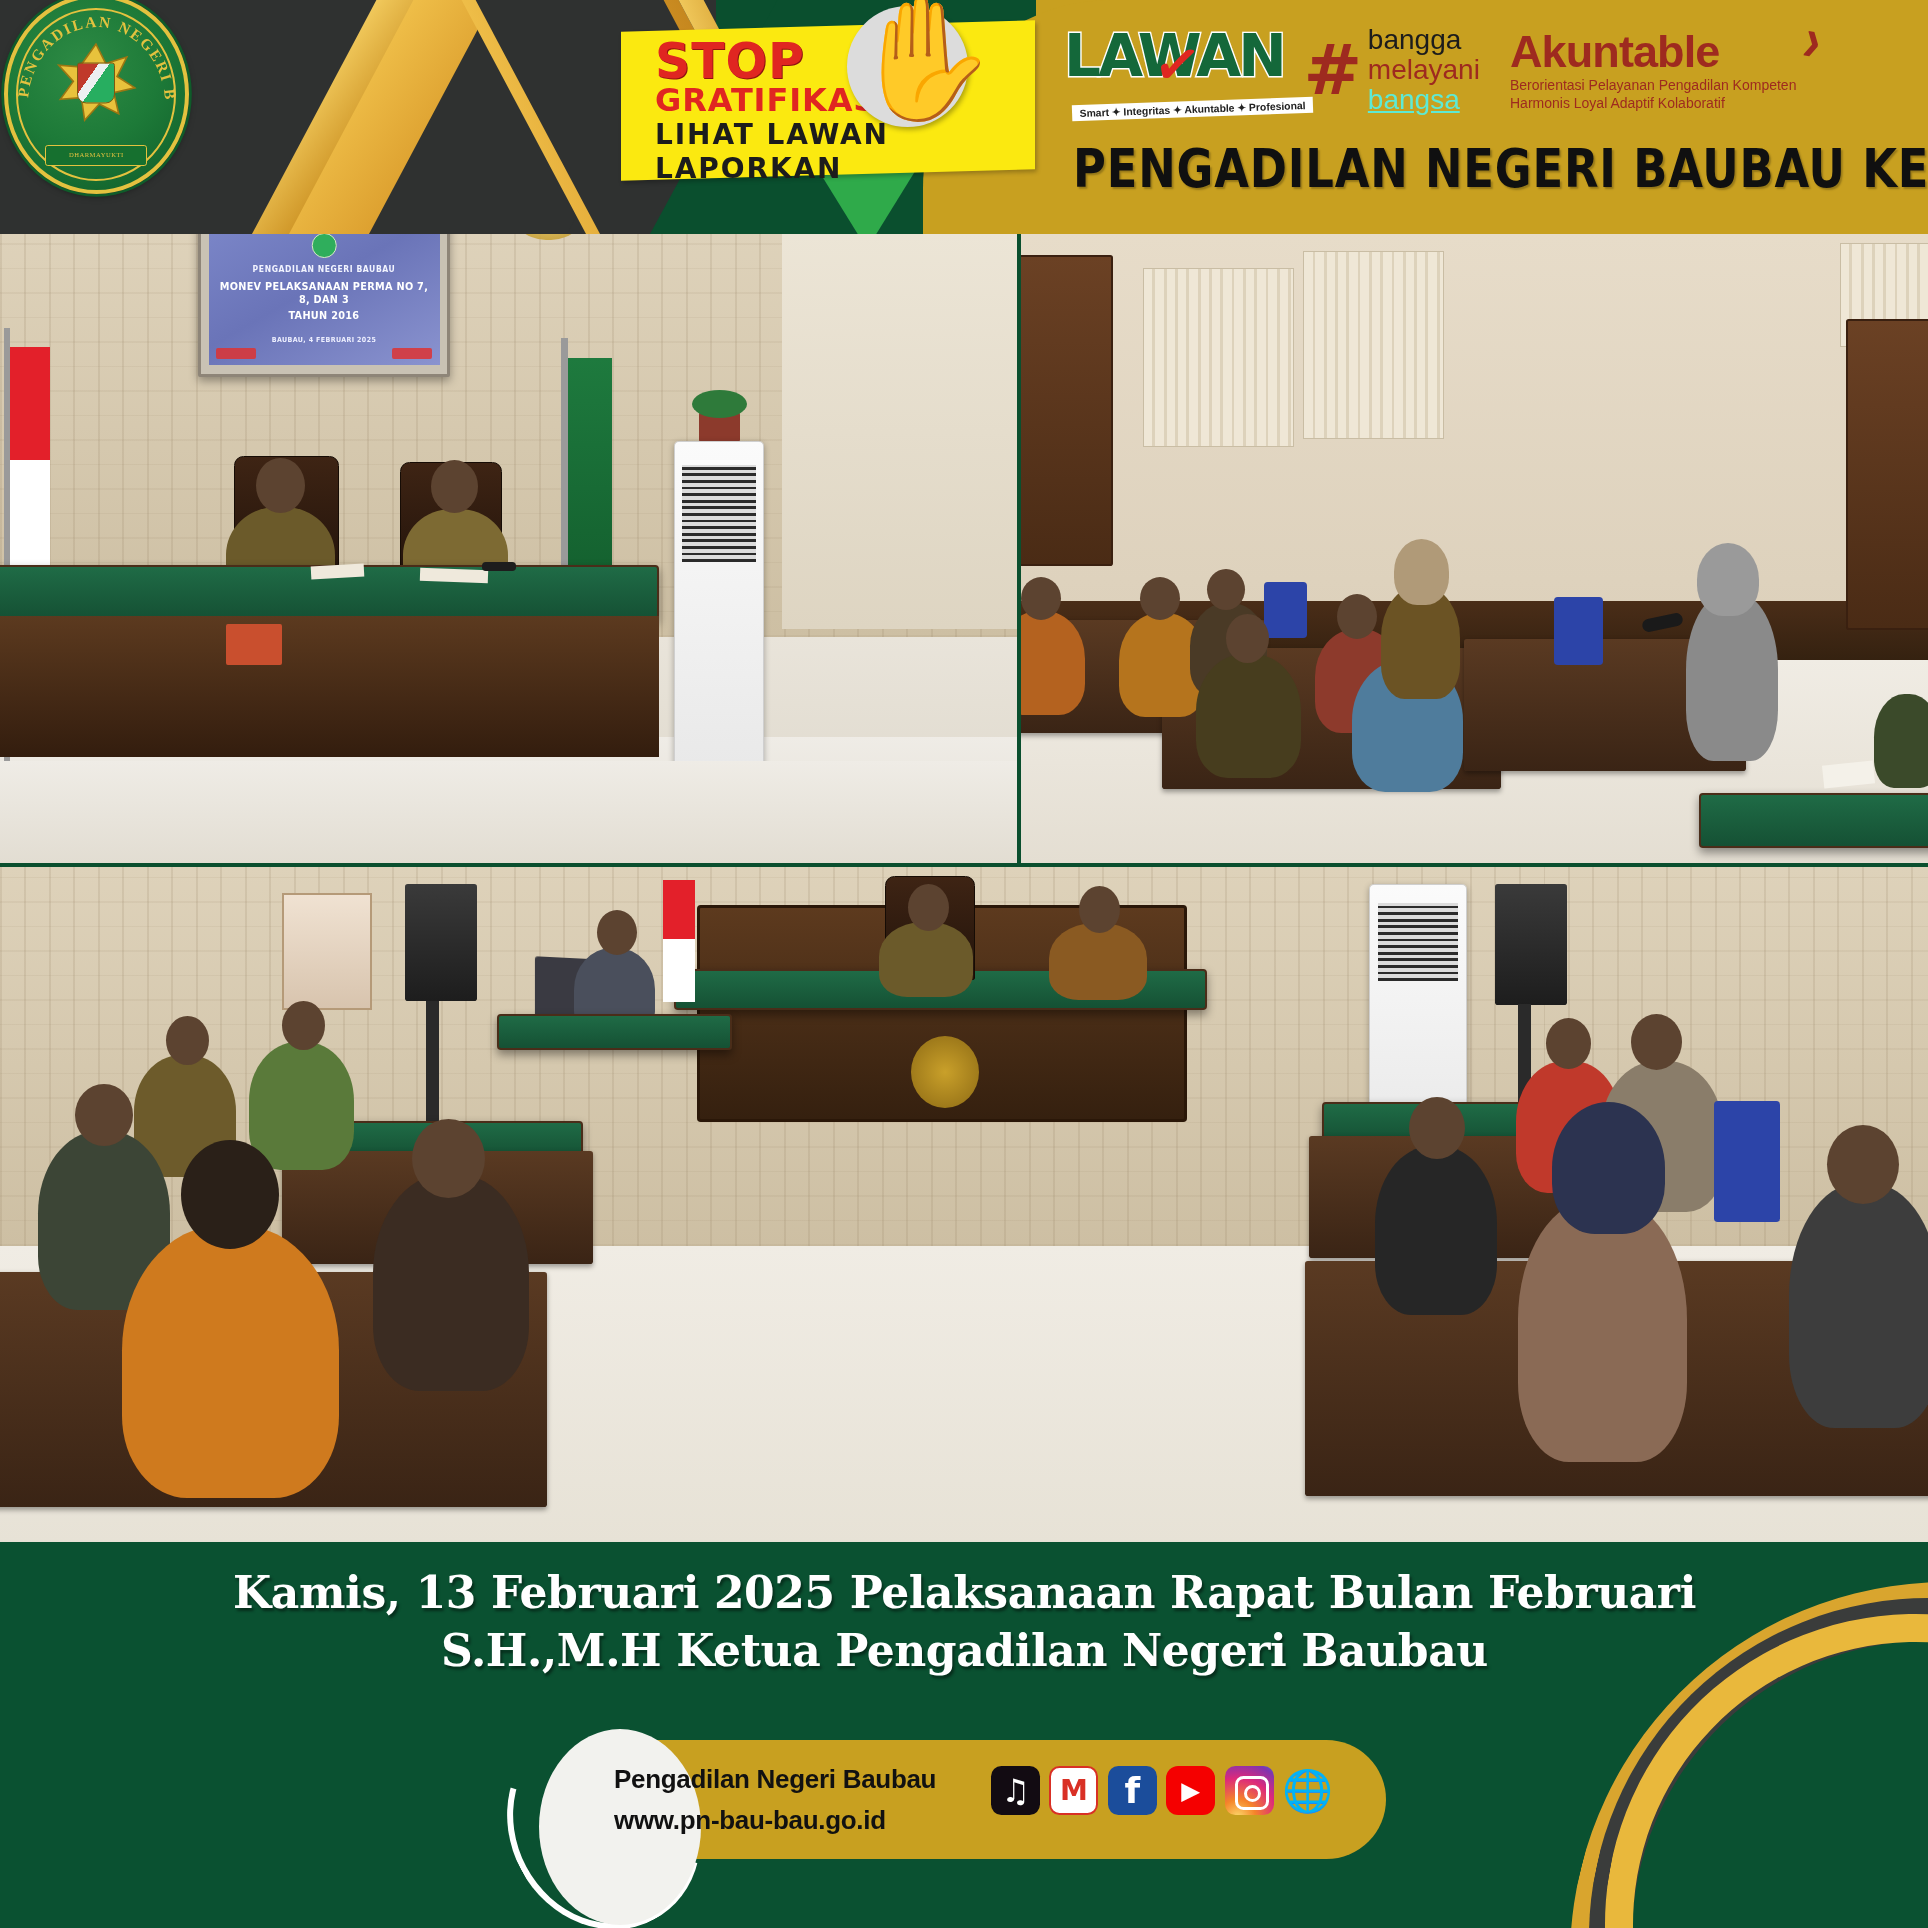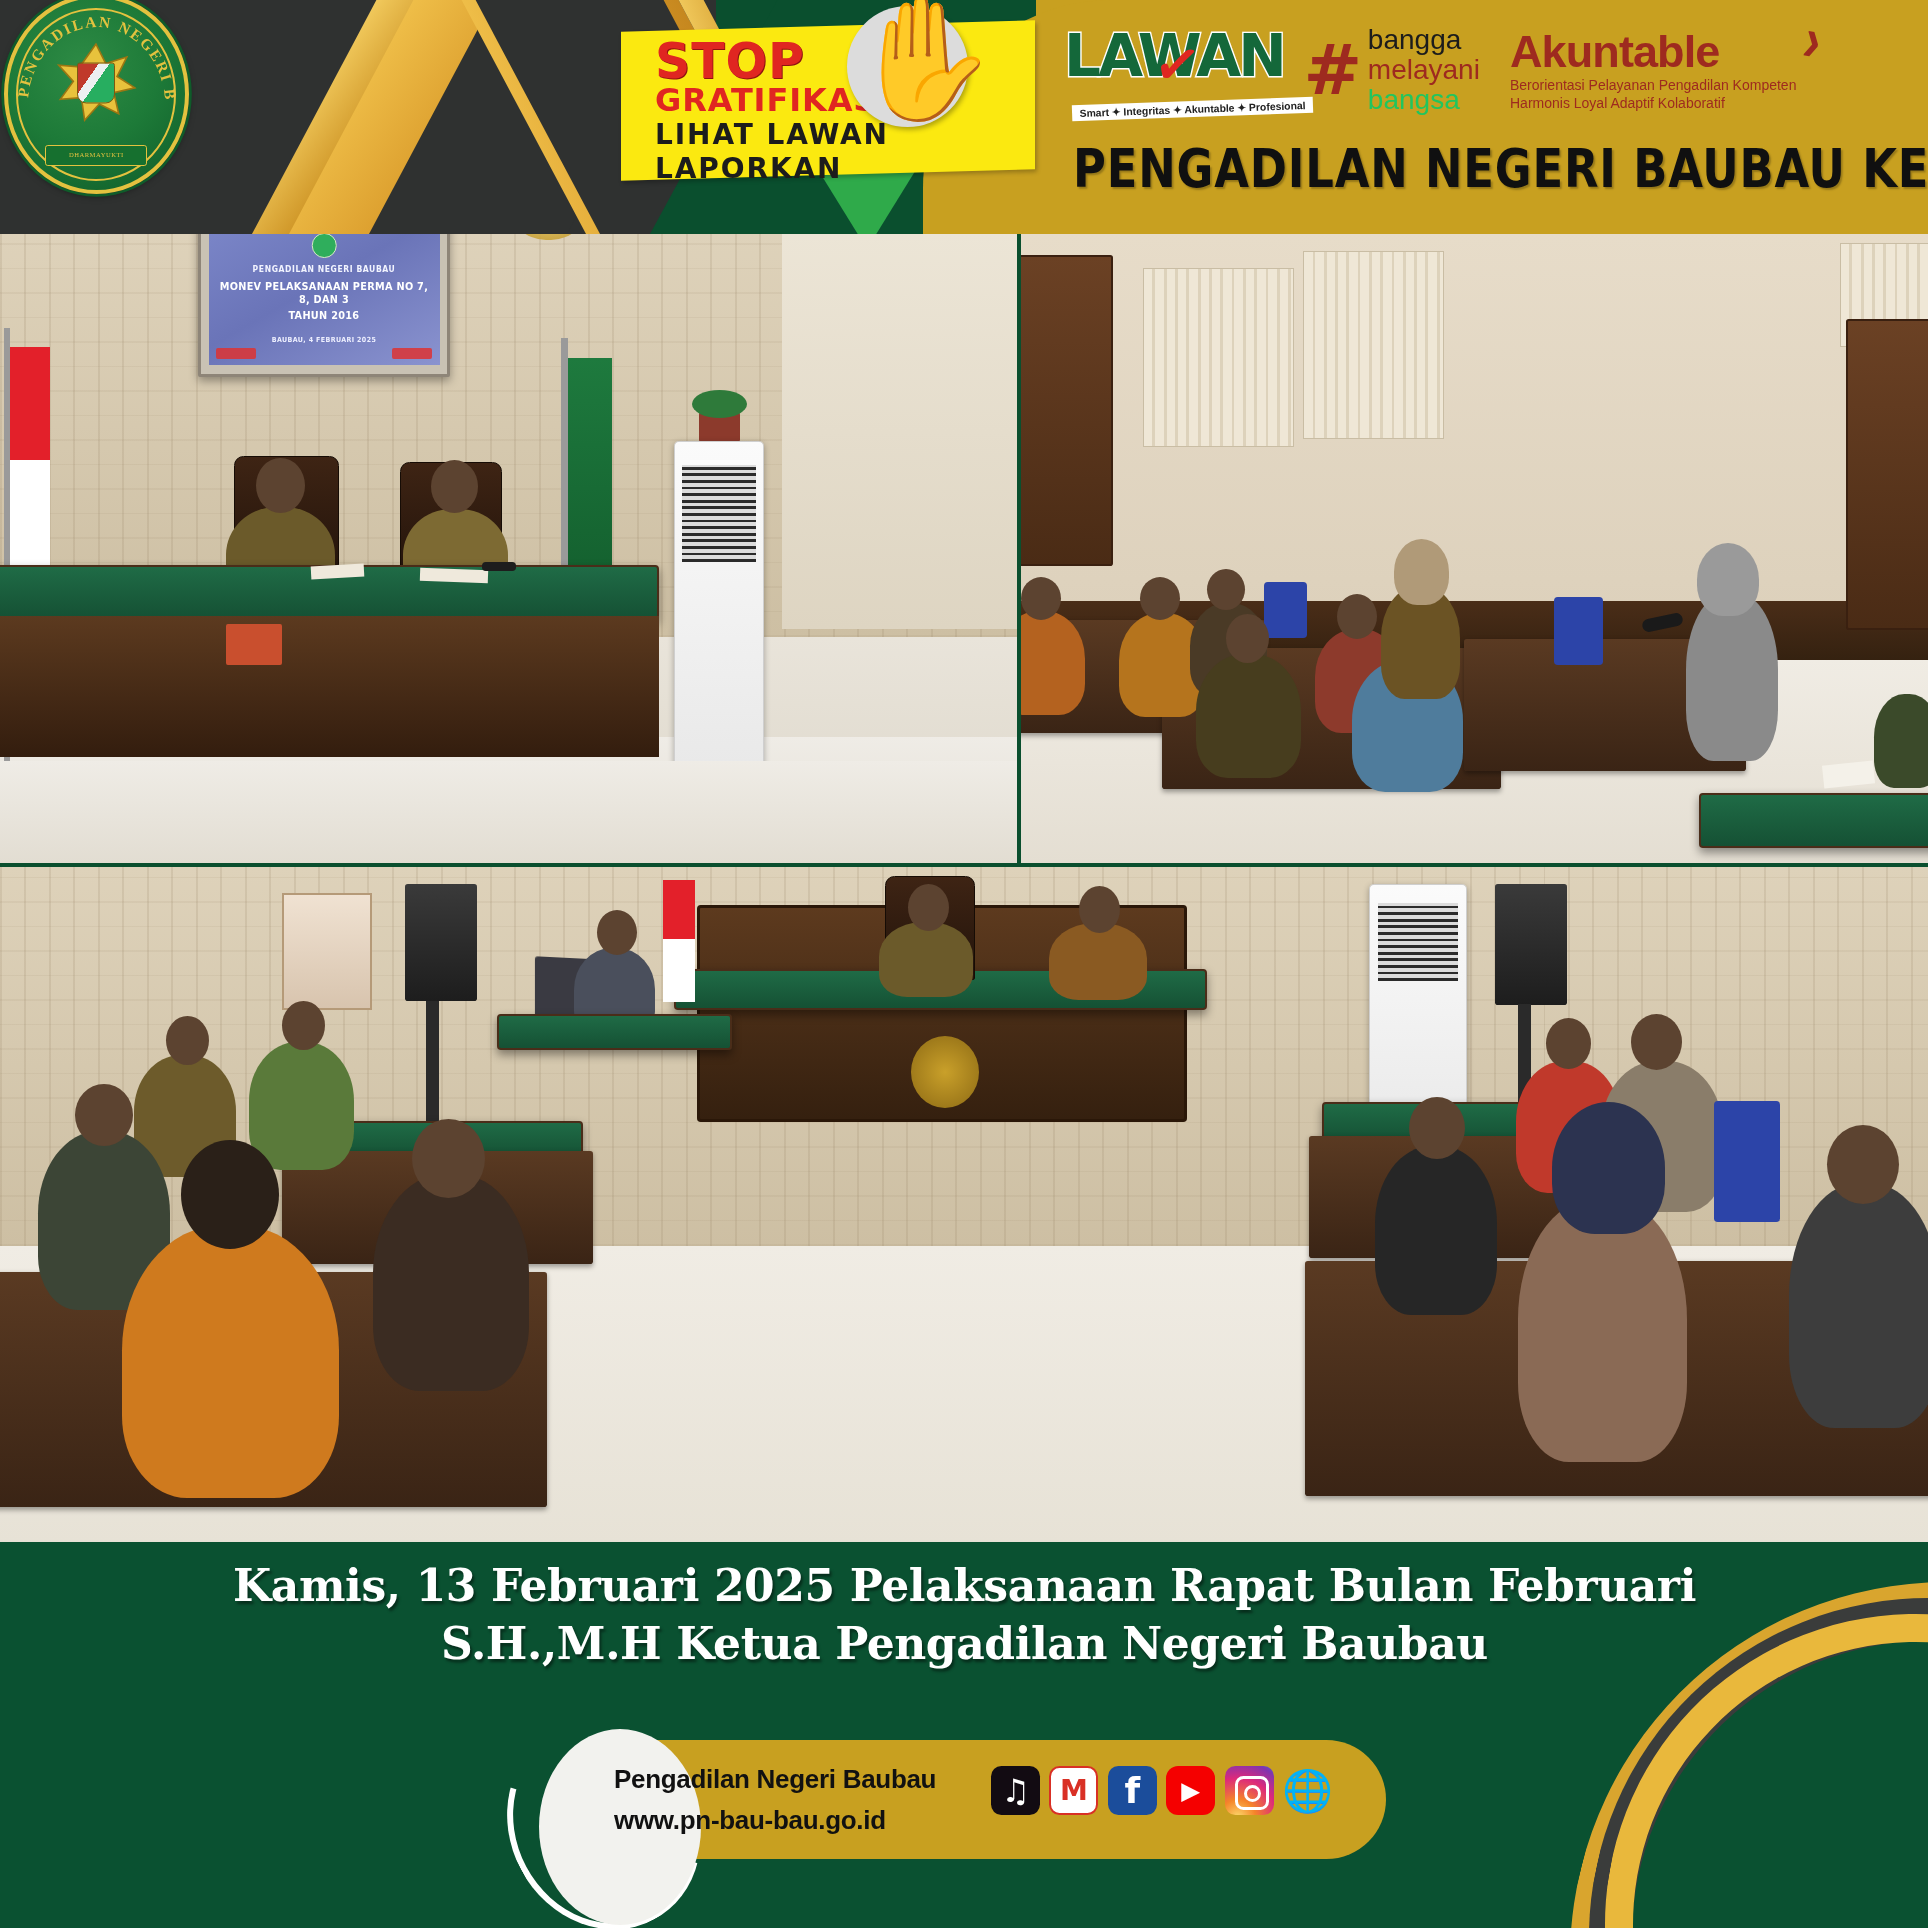--- a/index.html
+++ b/index.html
@@ -196,21 +196,21 @@
   .hash{
     font-family:"DejaVu Sans",sans-serif;font-weight:bold;
     font-size:70px;color:#9e2a1f;line-height:70px;
   }
   .bangga-lines div{
     font-family:"Liberation Sans",sans-serif;
     font-size:28px;line-height:30px;font-weight:normal;
   }
   .bl1{color:#1c1c1c;}
   .bl2{color:#9e2a1f;}
-  .bl3{color:#22c55e;}
+  .bl3{color:#5eead4;text-decoration:underline;}
   .berakhlak{position:relative;padding-left:7.5px;}
   .ber-word{
     font-family:"Liberation Sans",sans-serif;
     font-weight:bold;font-size:45px;line-height:47px;color:#9e2a1f;
     letter-spacing:-0.9px;
   }
   .ber-sub{
     font-family:"Liberation Sans",sans-serif;
     font-size:14px;line-height:16px;color:#9e2a1f;
     margin-top:1.9px;
@@ -313,21 +313,21 @@
     position:absolute;background:linear-gradient(180deg,#3e2414,#22130a);
     border-radius:9.4px 9.4px 1.9px 1.9px;border:1.9px solid #160c05;
   }
 
   
   .caption{
     position:absolute;left:0;top:1542px;width:1928px;height:386px;
     background:#0a5131;z-index:20;overflow:hidden;
   }
   .cap-text{
-    position:absolute;left:38px;top:15px;width:1853px;
+    position:absolute;left:38px;top:22px;width:1853px;
     text-align:center;color:#ffffff;
     font-family:"DejaVu Serif","Liberation Serif",serif;
     font-weight:bold;font-size:44px;line-height:58px;
     text-shadow:1.9px 2.8px 2.8px rgba(0,0,0,.45);
     letter-spacing:-0.4px;
   }
   .cap-text div{white-space:nowrap;}
 
   
   .foot-circle{

